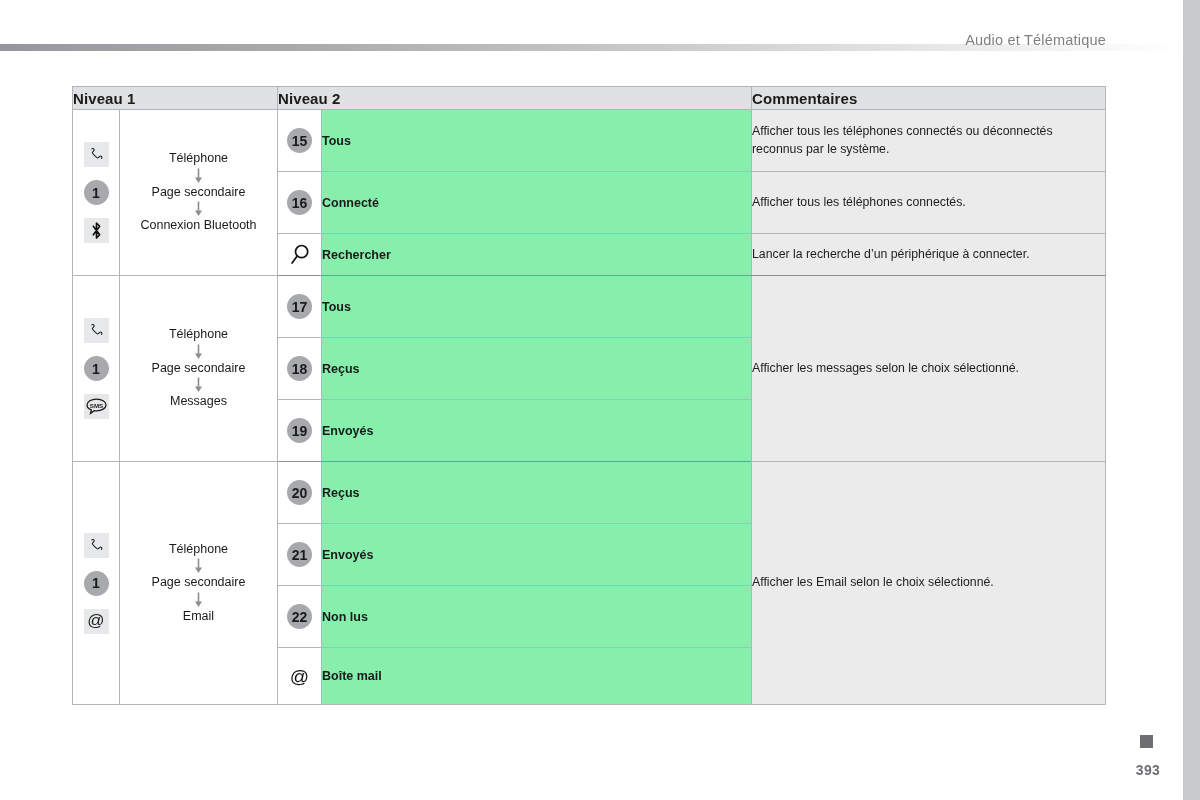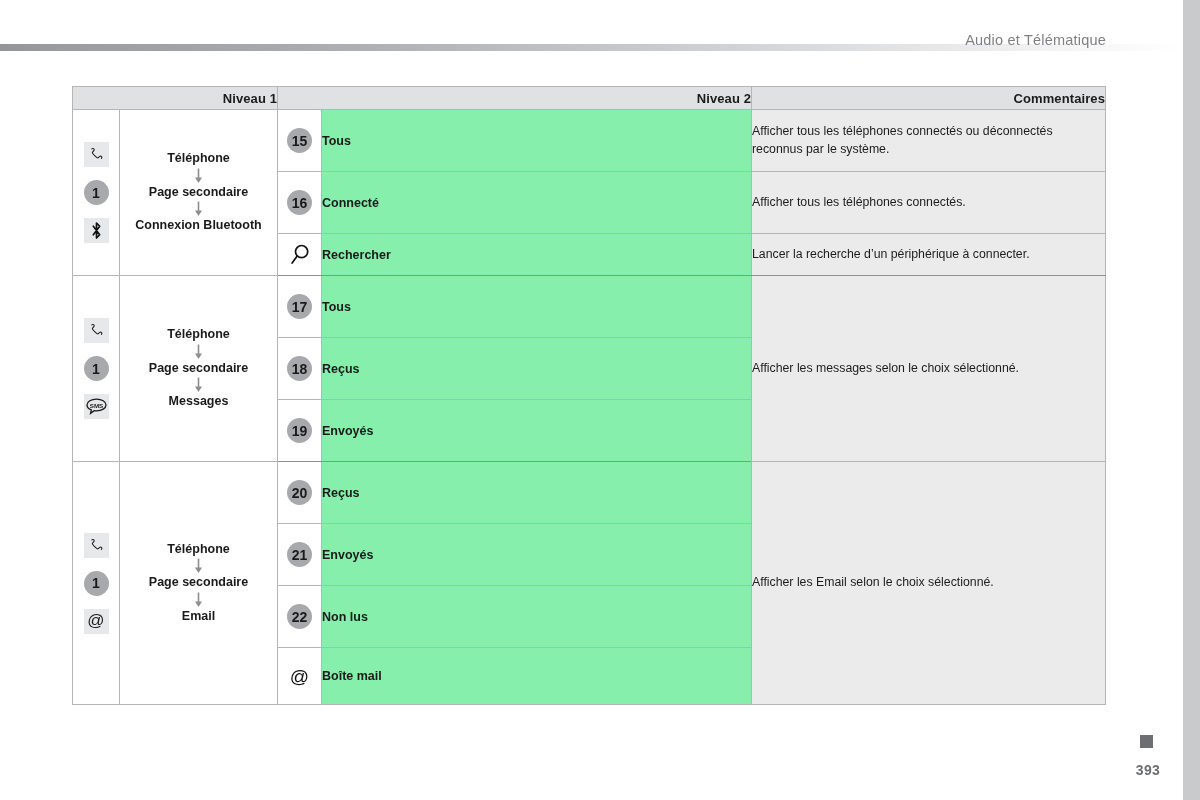--- a/index.html
+++ b/index.html
@@ -55,22 +55,22 @@
   }
   .doc-table td, .doc-table th {
     border: 1px solid #b3b5b7;
     padding: 0;
     vertical-align: middle;
   }
 
   
   .hdr {
     background: #e0e1e2;
-    text-align: right;
-    font-size: 13px;
+    text-align: left;
+    font-size: 15px;
     font-weight: bold;
     color: #1b1b1b;
     height: 22px;
     letter-spacing: 0.1px;
   }
 
   
   .col-icons   { width: 47px;  }
   .col-path    { width: 158px; }
   .col-num     { width: 44px;  }
@@ -118,21 +118,21 @@
   }
 
   
   .path-cell {
     text-align: center;
     background: #ffffff;
     padding: 6px 4px;
   }
   .path-step {
     font-size: 12.5px;
-    font-weight: bold;
+    font-weight: normal;
     color: #1a1a1a;
     line-height: 1.25;
   }
   .path-arrow {
     display: block;
     margin: 1px auto;
     width: 9px;
     height: 16px;
   }
 

